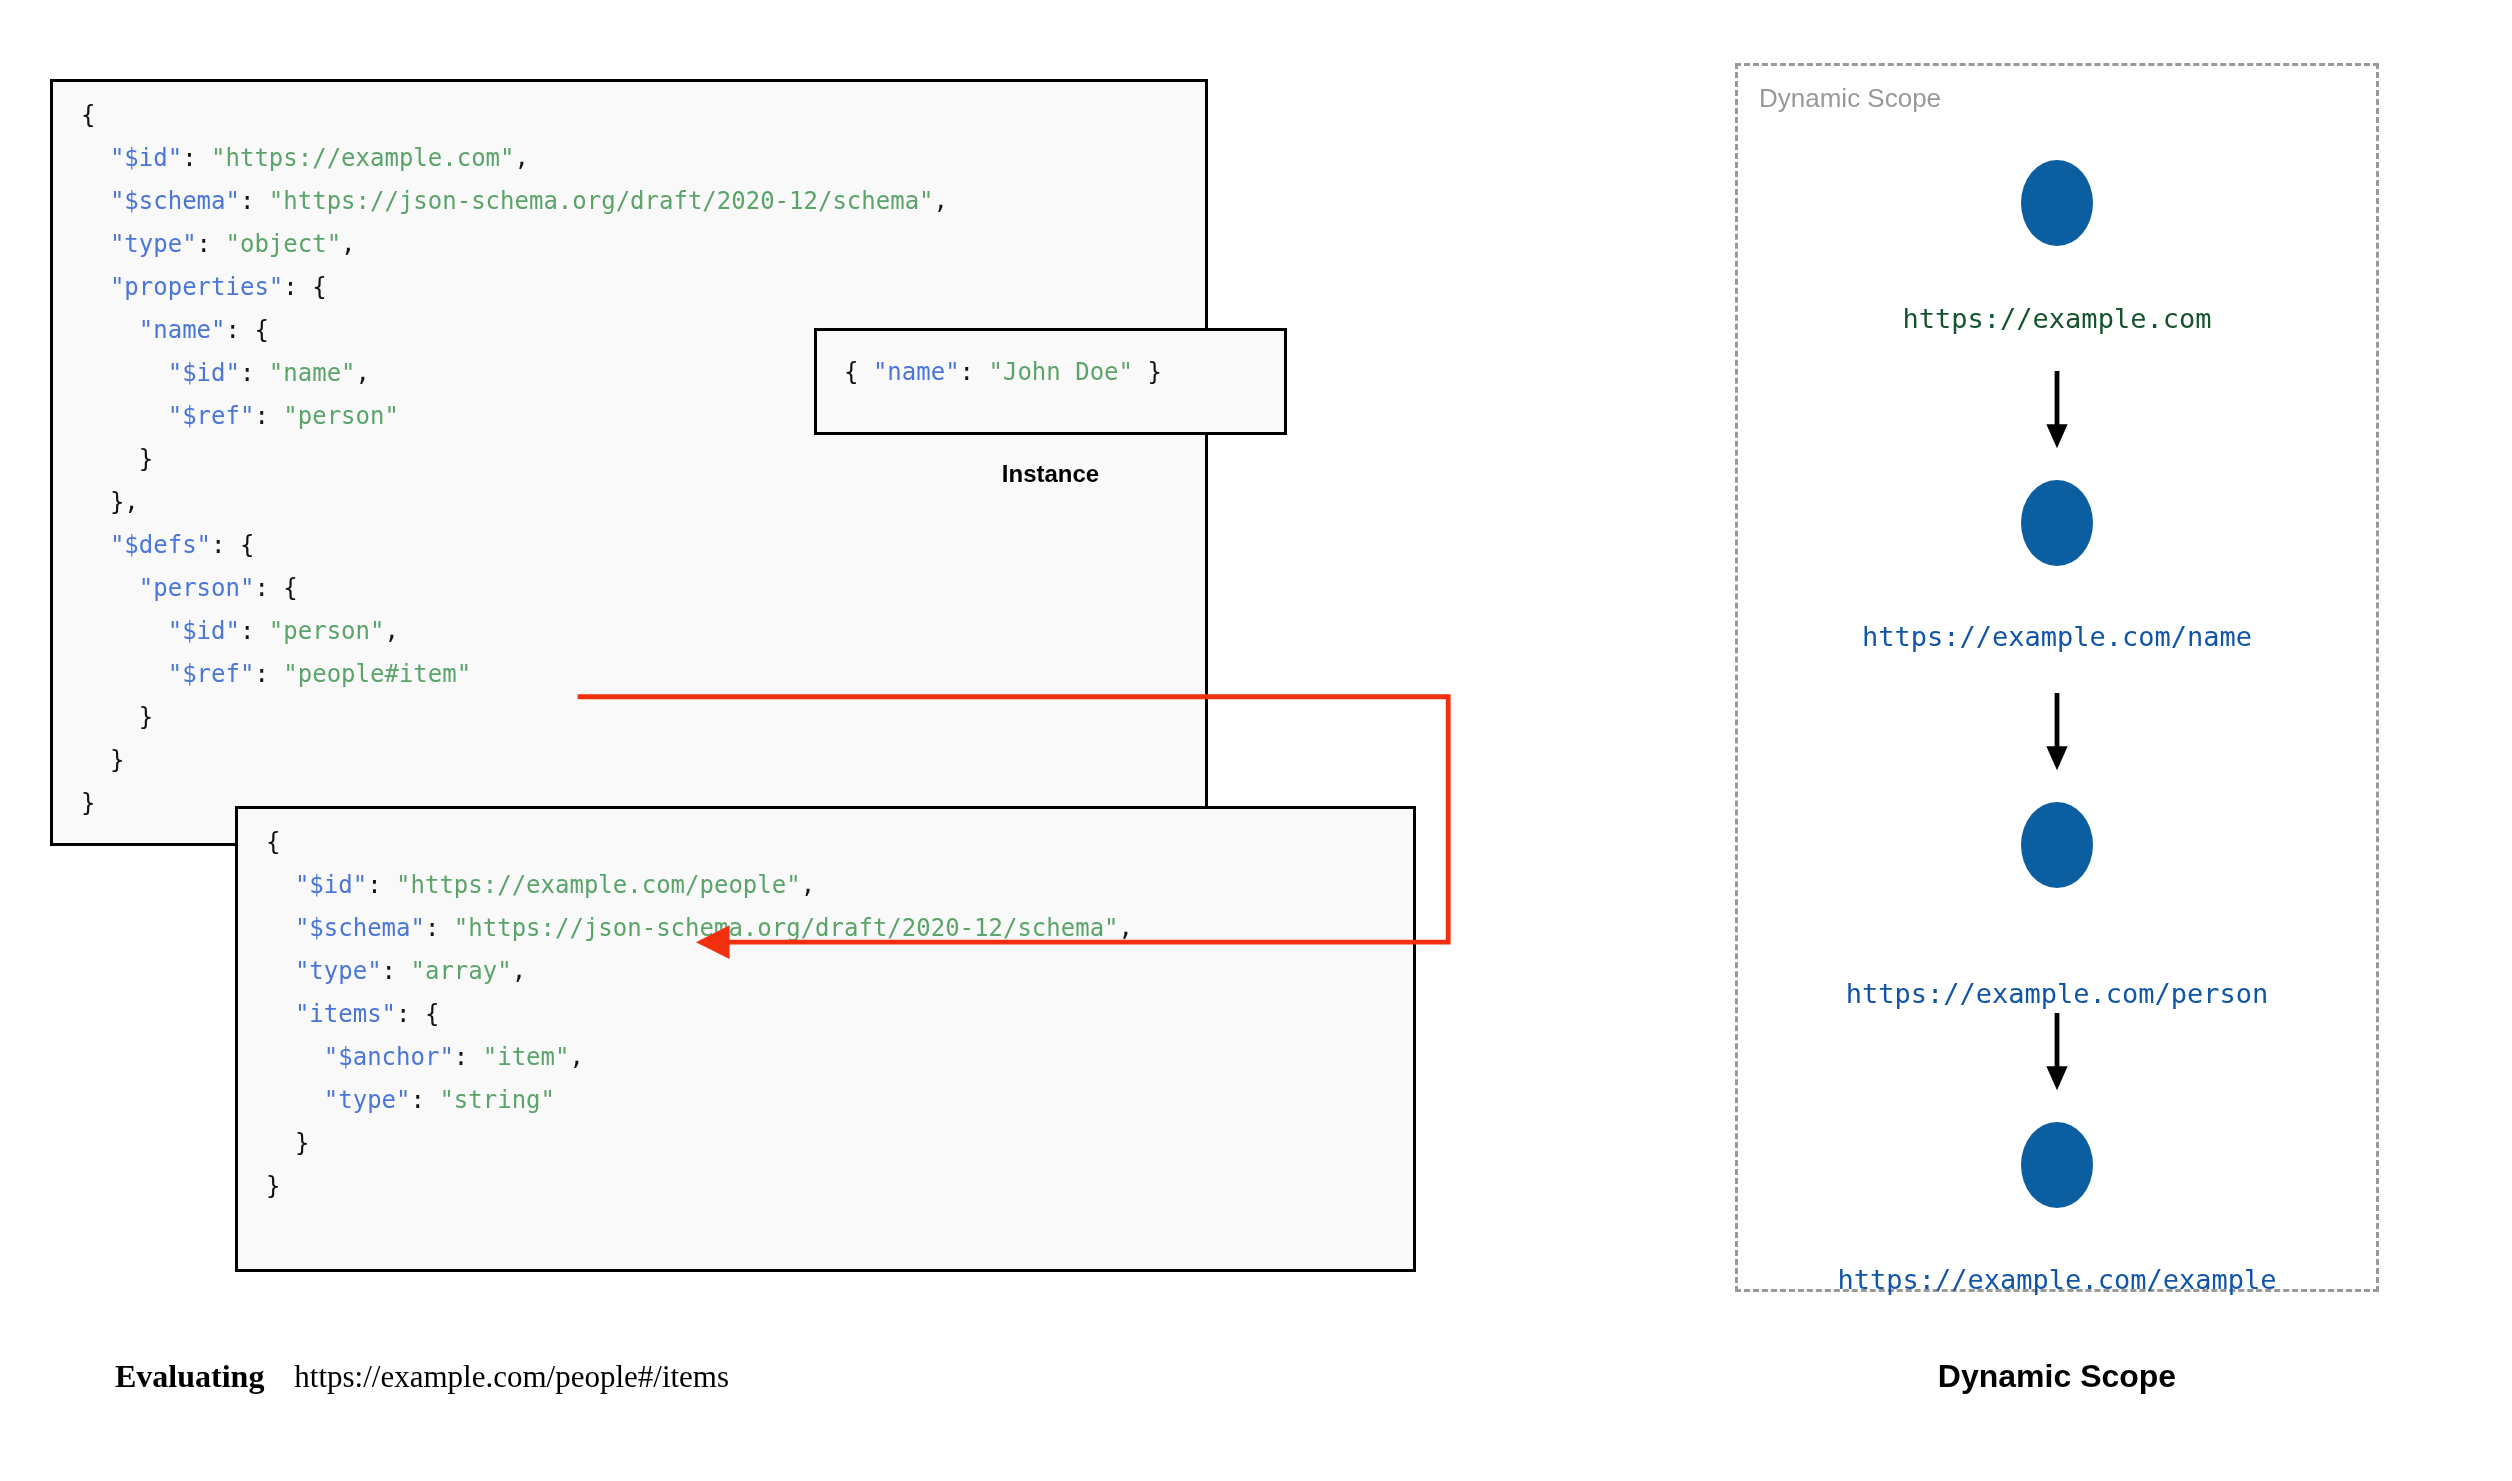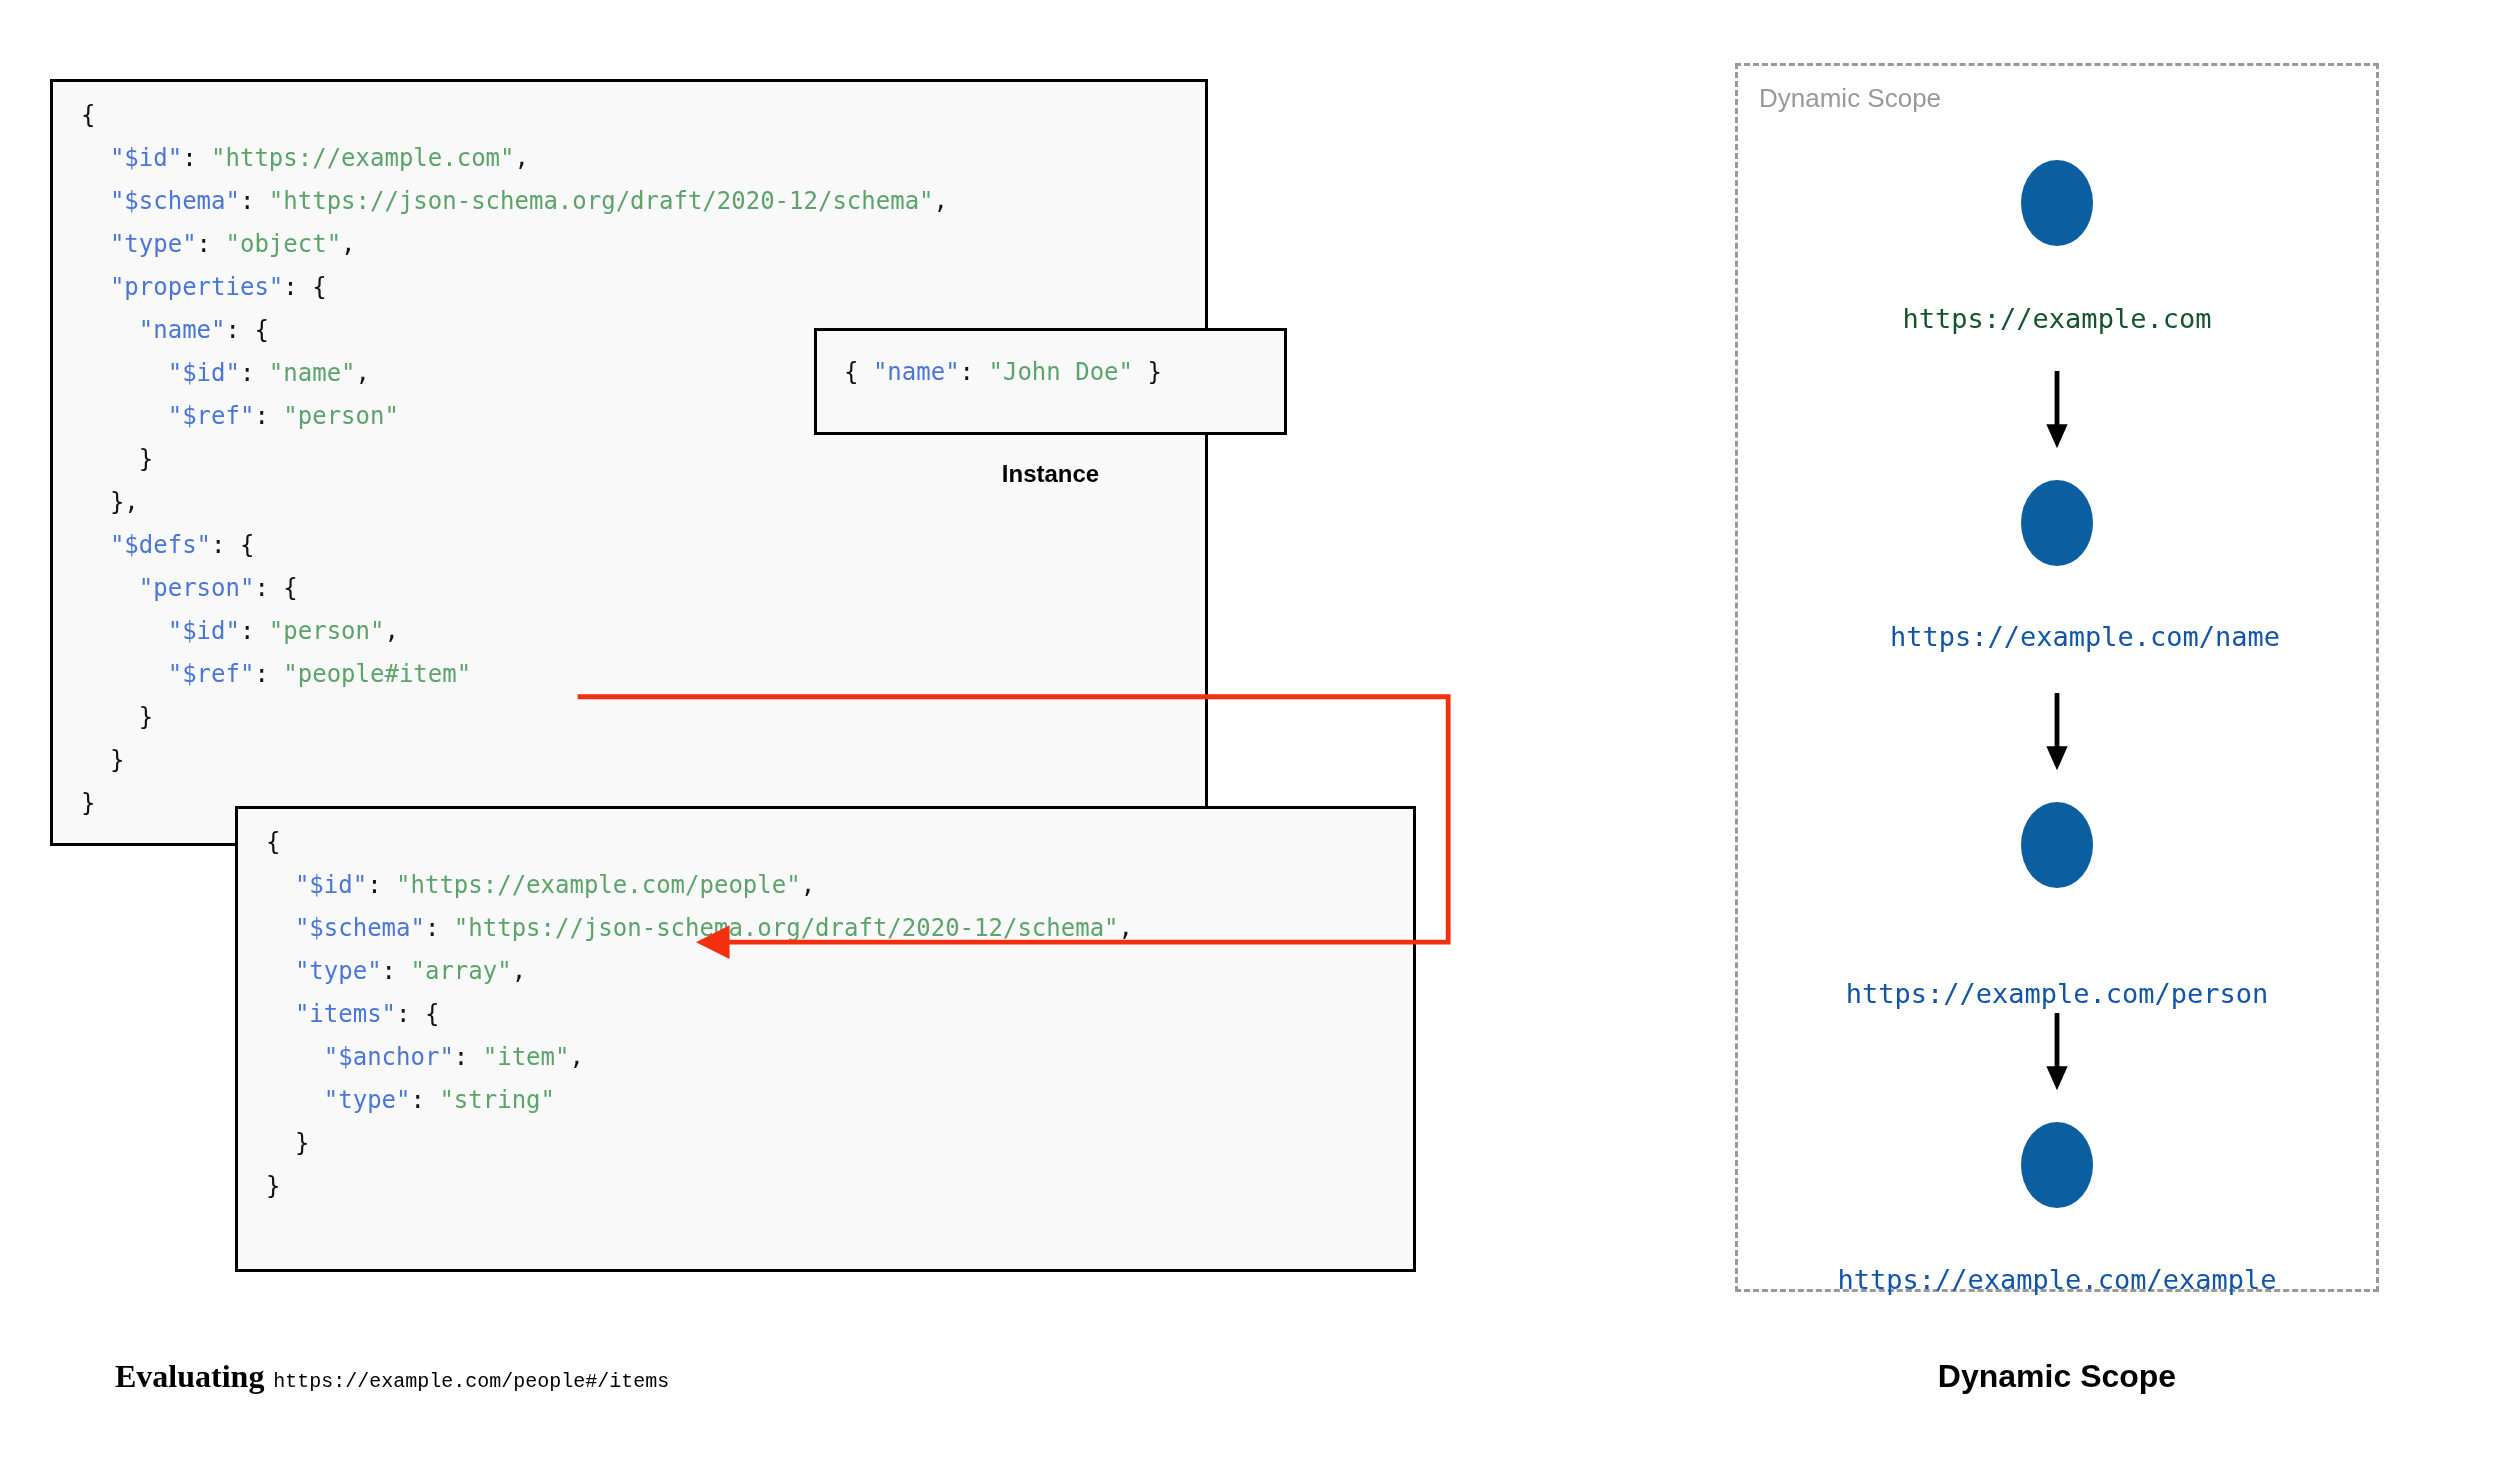--- a/index.html
+++ b/index.html
@@ -38,21 +38,21 @@
   #scope-box-title{position:absolute;left:1759px;top:83px;font-size:26px;color:#999999;z-index:3;}
 
   .node{position:absolute;width:72px;height:86px;border-radius:50%;background:#0b5ea0;z-index:3;}
   .node-label{position:absolute;font-family:"DejaVu Sans Mono","Liberation Mono",monospace;
               font-size:27px;color:#1155a8;white-space:nowrap;z-index:3;text-align:center;}
   .scope-arrow{position:absolute;z-index:3;}
 
   
   #eval-caption{position:absolute;left:115px;top:1358px;font-size:32px;color:#000;z-index:5;}
   #eval-caption .bold{font-weight:bold;font-family:Liberation Serif, serif;}
-  #eval-caption .mono{font-family:Liberation Mono, monospace;font-size:20px;}
+  #eval-caption .mono{font-family:Liberation Serif, serif;font-size:31px;margin-left:21px;}
   #scope-caption{position:absolute;left:1735px;top:1358px;width:644px;text-align:center;
                  font-size:32px;font-weight:bold;color:#000;z-index:5;}
 </style>
 </head>
 <body>
 
 <div class="stage">
 
   <div class="codebox" id="schema-root-box">
     <div class="code"><div><span class="p">{</span></div><div>  <span class="k">"$id"</span><span class="p">: </span><span class="s">"https://example.com"</span><span class="p">,</span></div><div>  <span class="k">"$schema"</span><span class="p">: </span><span class="s">"https://json-schema.org/draft/2020-12/schema"</span><span class="p">,</span></div><div>  <span class="k">"type"</span><span class="p">: </span><span class="s">"object"</span><span class="p">,</span></div><div>  <span class="k">"properties"</span><span class="p">: {</span></div><div>    <span class="k">"name"</span><span class="p">: {</span></div><div>      <span class="k">"$id"</span><span class="p">: </span><span class="s">"name"</span><span class="p">,</span></div><div>      <span class="k">"$ref"</span><span class="p">: </span><span class="s">"person"</span></div><div>    <span class="p">}</span></div><div>  <span class="p">},</span></div><div>  <span class="k">"$defs"</span><span class="p">: {</span></div><div>    <span class="k">"person"</span><span class="p">: {</span></div><div>      <span class="k">"$id"</span><span class="p">: </span><span class="s">"person"</span><span class="p">,</span></div><div>      <span class="k">"$ref"</span><span class="p">: </span><span class="s">"people#item"</span></div><div>    <span class="p">}</span></div><div>  <span class="p">}</span></div><div><span class="p">}</span></div></div>
@@ -75,21 +75,21 @@
     </defs>
     <path id="refpath" d="M 20,33 L 1648,33 L 1648,492 L 250,492" fill="none" stroke-width="9" marker-end="url(#redhead)" stroke="#f23010"></path>
   </svg>
 
   <div id="scope-box" style="border-color: rgb(153, 153, 153);"></div>
   <div id="scope-box-title">Dynamic Scope</div>
   <div id="scope-nodes">
       <div class="node" style="left: 2021px; top: 160px; background: rgb(11, 94, 160);"></div>
       <div class="node-label" style="color: #14532d; left: 1735px; width: 644px; top: 303px;">https://example.com</div>
       <div class="node" style="left: 2021px; top: 480px; background: rgb(11, 94, 160);"></div>
-      <div class="node-label" style="color: rgb(17, 85, 168); left: 1735px; width: 644px; top: 621px; padding-left: 28px;">https://example.com/name</div>
+      <div class="node-label" style="color: rgb(17, 85, 168); left: 1735px; width: 644px; top: 621px;">https://example.com/name</div>
       <div class="node" style="left: 2021px; top: 802px; background: rgb(11, 94, 160);"></div>
       <div class="node-label" style="color: rgb(17, 85, 168); left: 1735px; width: 644px; top: 943px; margin-top: 35px;">https://example.com/person</div>
       <div class="node" style="left: 2021px; top: 1122px; background: rgb(11, 94, 160);"></div>
       <div class="node-label" style="color: rgb(17, 85, 168); left: 1735px; width: 644px; top: 1264px;">https://example.com/example</div>
       <svg class="scope-arrow" width="32" height="80" viewBox="0 0 60 150" style="left: 2041px; top: 371px;">
         <line x1="30" y1="0" x2="30" y2="108" stroke="#000" stroke-width="9"></line>
         <path d="M30,145 L10,100 L50,100 Z" fill="#000"></path>
       </svg>
       <svg class="scope-arrow" width="32" height="80" viewBox="0 0 60 150" style="left: 2041px; top: 693px;">
         <line x1="30" y1="0" x2="30" y2="108" stroke="#000" stroke-width="9"></line>

